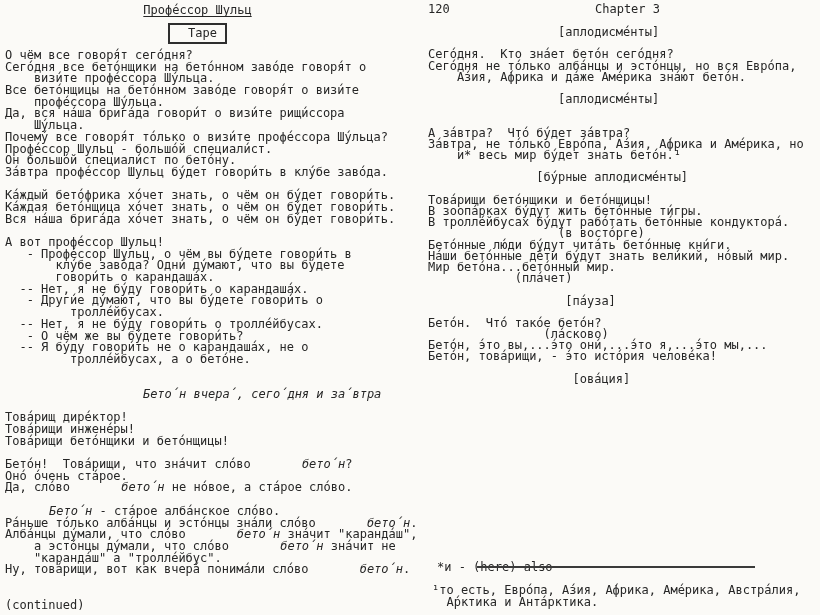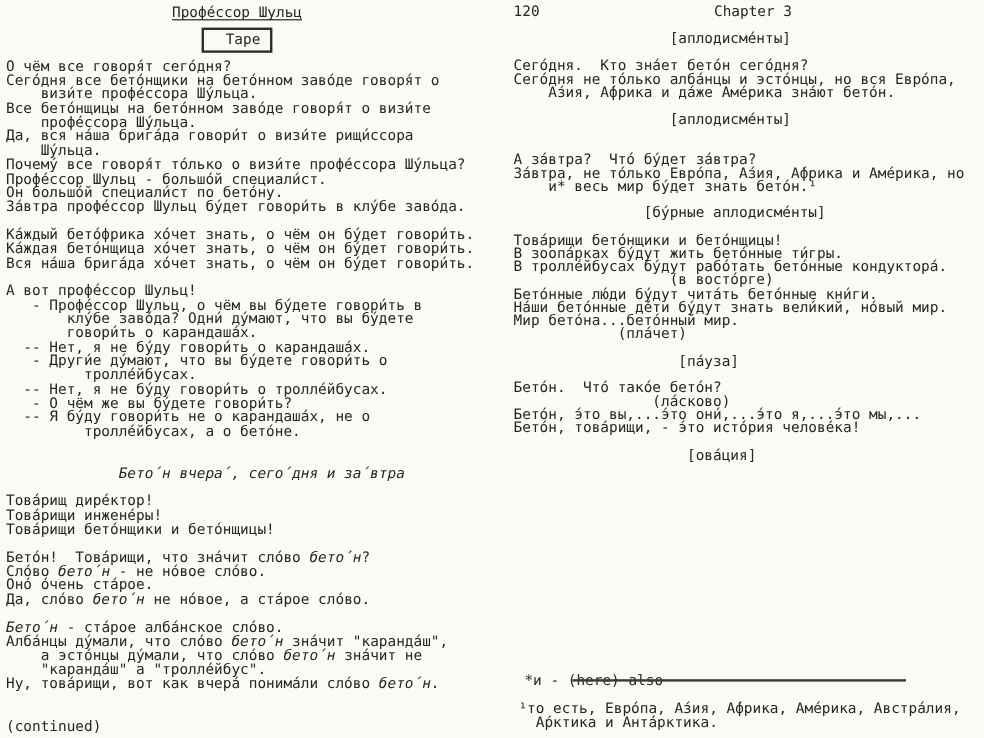--- a/index.html
+++ b/index.html
@@ -7,21 +7,21 @@
     width:820px;height:615px;position:relative;overflow:hidden;
     background:#fbfaf7;color:#262626;
     font-family:"DejaVu Sans Mono","Liberation Mono",monospace;
     font-size:12px;
   }
   .line{white-space:pre;}
   #left-lines{position:absolute;left:5px;top:48px;}
   #left-lines .line{height:11.7px;}
   #right-lines{position:absolute;left:428px;top:25px;}
   #right-lines .line{height:11.2px;}
-  .it{font-style:italic;}
+  .it{font-style:italic;margin-left:44px;}
   #title-wrap{position:absolute;left:5px;top:3px;width:385px;text-align:center;}
   #title-wrap .u{text-decoration:underline;text-underline-offset:2px;}
   #tape-wrap{position:absolute;left:5px;top:23px;width:385px;text-align:center;}
   #tape-box{display:inline-block;border:2px solid #2e2e2e;padding:1px 8px 2px 18px;background:#fbfaf7;}
   #page-number{position:absolute;left:428px;top:2px;}
   #chapter-heading{position:absolute;left:595px;top:2px;}
   #continued{position:absolute;left:5px;top:598px;width:385px;}
   #footnote-star{position:absolute;left:437px;top:550px;white-space:pre;margin-top:10px;}
   #footnote-rule{position:absolute;left:477px;top:566px;width:278px;height:2px;background:#3a3a3a;}
   #footnote-1{position:absolute;left:432px;top:583px;}
@@ -68,25 +68,25 @@
     <div class="line">         тролле́йбусах, а о бето́не.</div>
     <div class="line"></div>
     <div class="line"></div>
     <div class="line it">             Бето́н вчера́, сего́дня и за́втра</div>
     <div class="line"></div>
     <div class="line">Това́рищ дире́ктор!</div>
     <div class="line">Това́рищи инжене́ры!</div>
     <div class="line">Това́рищи бето́нщики и бето́нщицы!</div>
     <div class="line"></div>
     <div class="line"><span>Бето́н!  Това́рищи, что зна́чит сло́во </span><span class="it">бето́н</span><span>?</span></div>
-    <div class="line"><span>Сло́во </span><span class="it">бето́н</span><span> - не но́вое сло́во.</span></div>
     <div class="line">Оно́ о́чень ста́рое.</div>
     <div class="line"><span>Да, сло́во </span><span class="it">бето́н</span><span> не но́вое, а ста́рое сло́во.</span></div>
     <div class="line"></div>
     <div class="line"><span class="it">Бето́н</span><span> - ста́рое алба́нское сло́во.</span></div>
+    <div class="line"><span>Ра́ньше то́лько алба́нцы и эсто́нцы зна́ли сло́во </span><span class="it">бето́н</span><span>.</span></div>
     <div class="line"><span>Алба́нцы ду́мали, что сло́во </span><span class="it">бето́н</span><span> зна́чит "каранда́ш",</span></div>
     <div class="line"><span>    а эсто́нцы ду́мали, что сло́во </span><span class="it">бето́н</span><span> зна́чит не</span></div>
     <div class="line">    "каранда́ш" а "тролле́йбус".</div>
     <div class="line"><span>Ну, това́рищи, вот как вчера́ понима́ли сло́во </span><span class="it">бето́н</span><span>.</span></div>
   </div>
 
 <div id="continued">(continued)</div>
 
 <span id="page-number">120</span>
 <span id="chapter-heading">Chapter 3</span>

